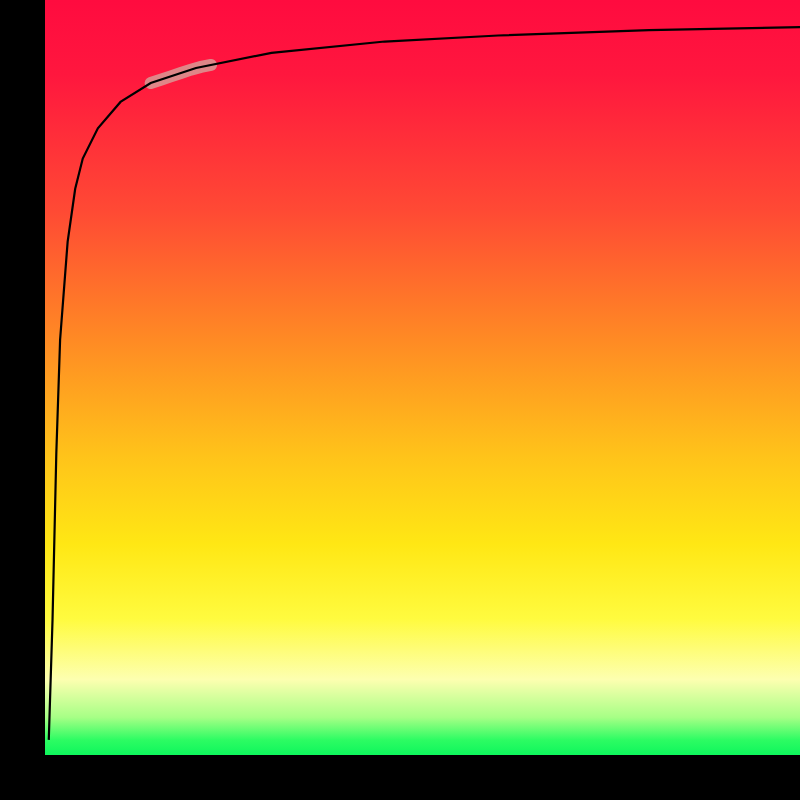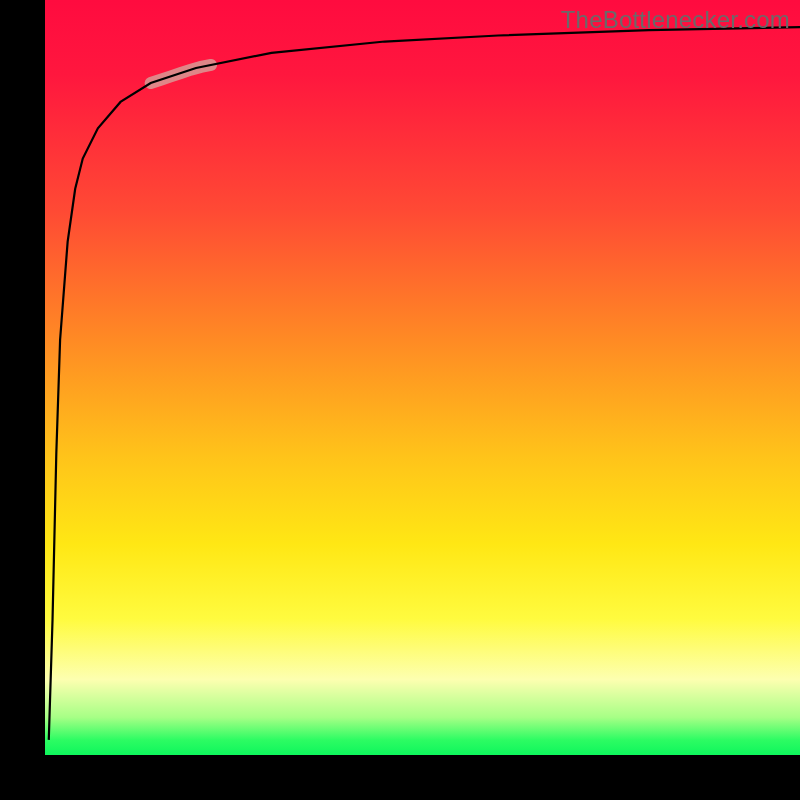--- a/index.html
+++ b/index.html
@@ -94,21 +94,20 @@
     stroke: #000000;
     stroke-width: 2.2;
     fill: none;
   }
 </style>
 </head>
 <body>
 
 <div class="stage">
 
-  <div class="watermark">TheBottlenecker.com</div>
 
   <div class="axis-left"></div>
   <div class="axis-bottom"></div>
 
   <div class="plot">
     <div class="gradient-bg"></div>
 
     <svg class="curve" viewBox="0 0 755 755" preserveAspectRatio="none">
       <path class="highlight" d="M105.70 83.05 L115.77 79.69 L125.83 76.34 L135.90 72.98 L145.97 69.63 L156.03 66.94 L166.10 64.93"></path>
       <path class="curve-line" d="M3.77 739.90 L7.55 619.10 L11.32 453.00 L15.10 339.75 L22.65 241.60 L30.20 188.75 L37.75 158.55 L52.85 128.35 L75.50 101.92 L105.70 83.05 L151.00 67.95 L226.50 52.85 L339.75 41.53 L453.00 35.49 L604.00 30.20 L755.00 27.18"></path>

